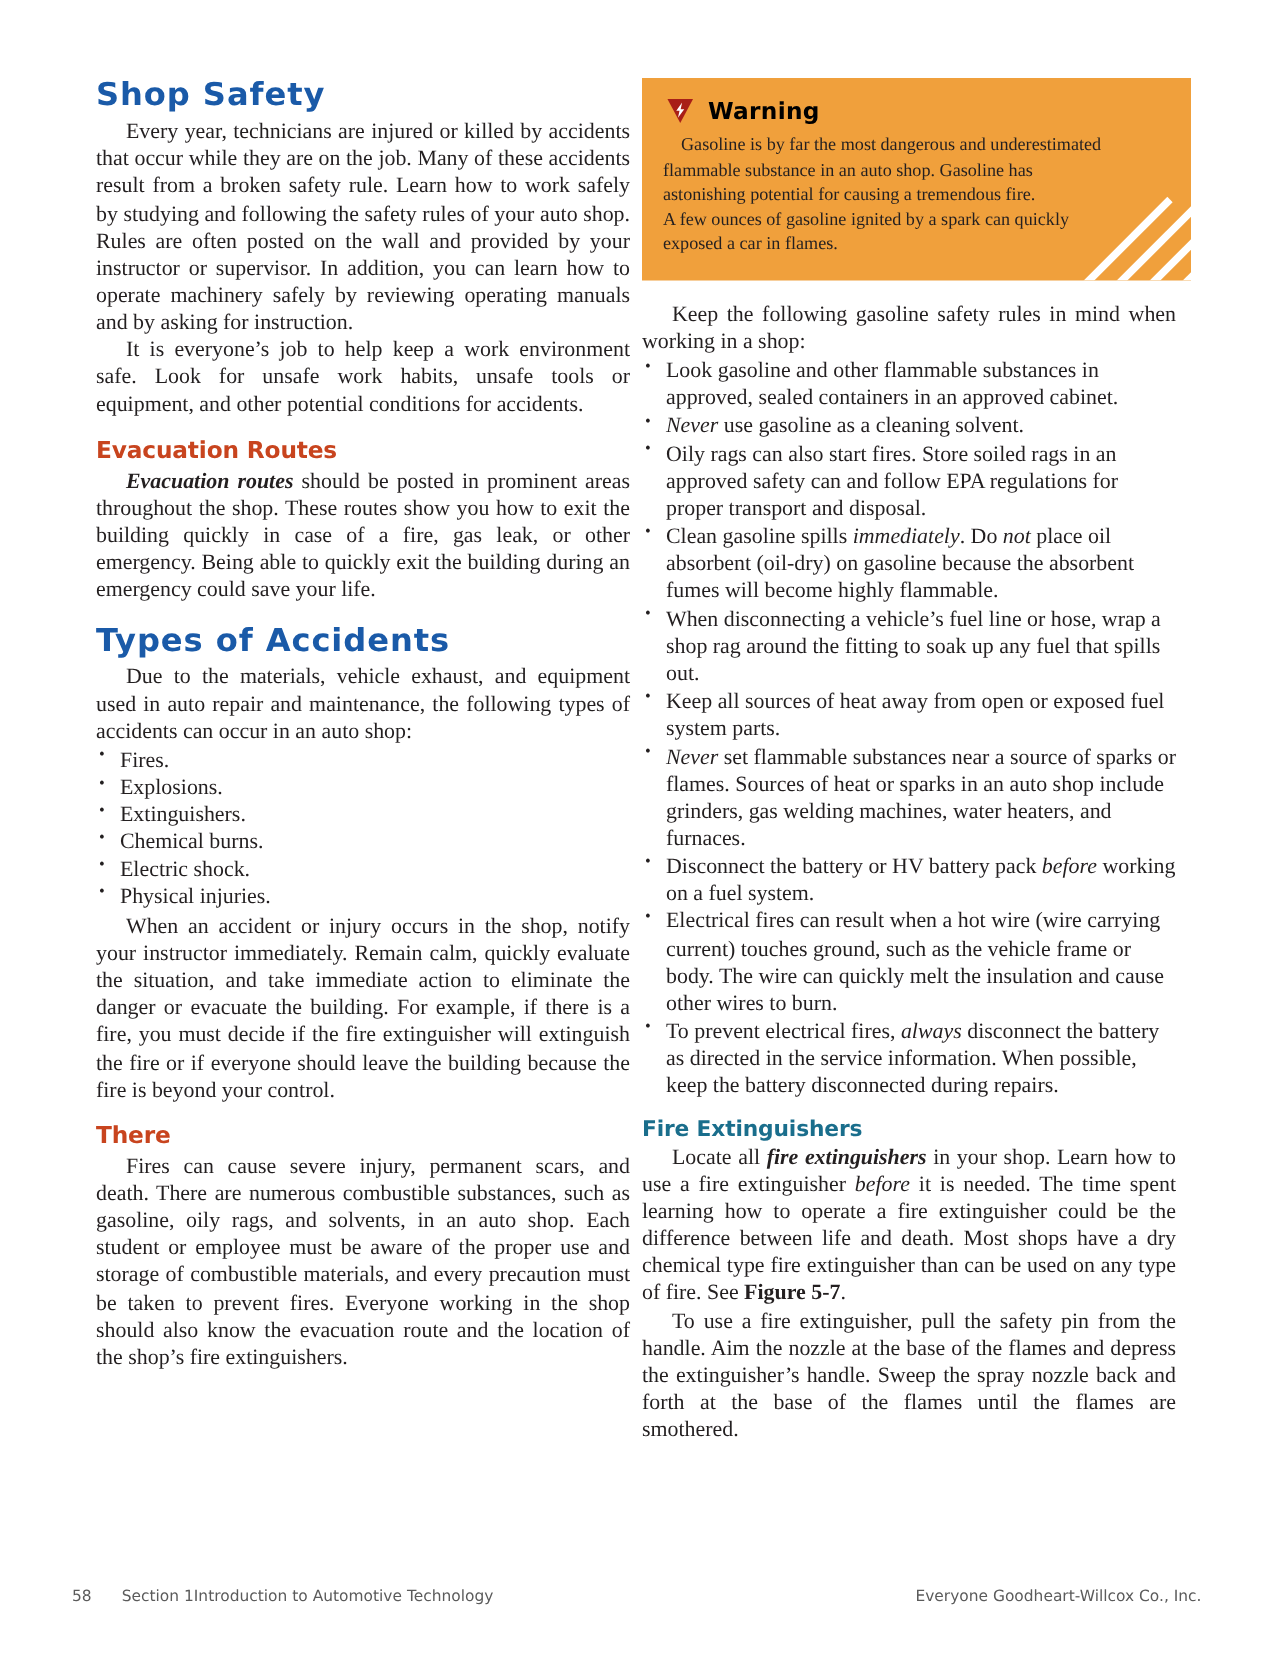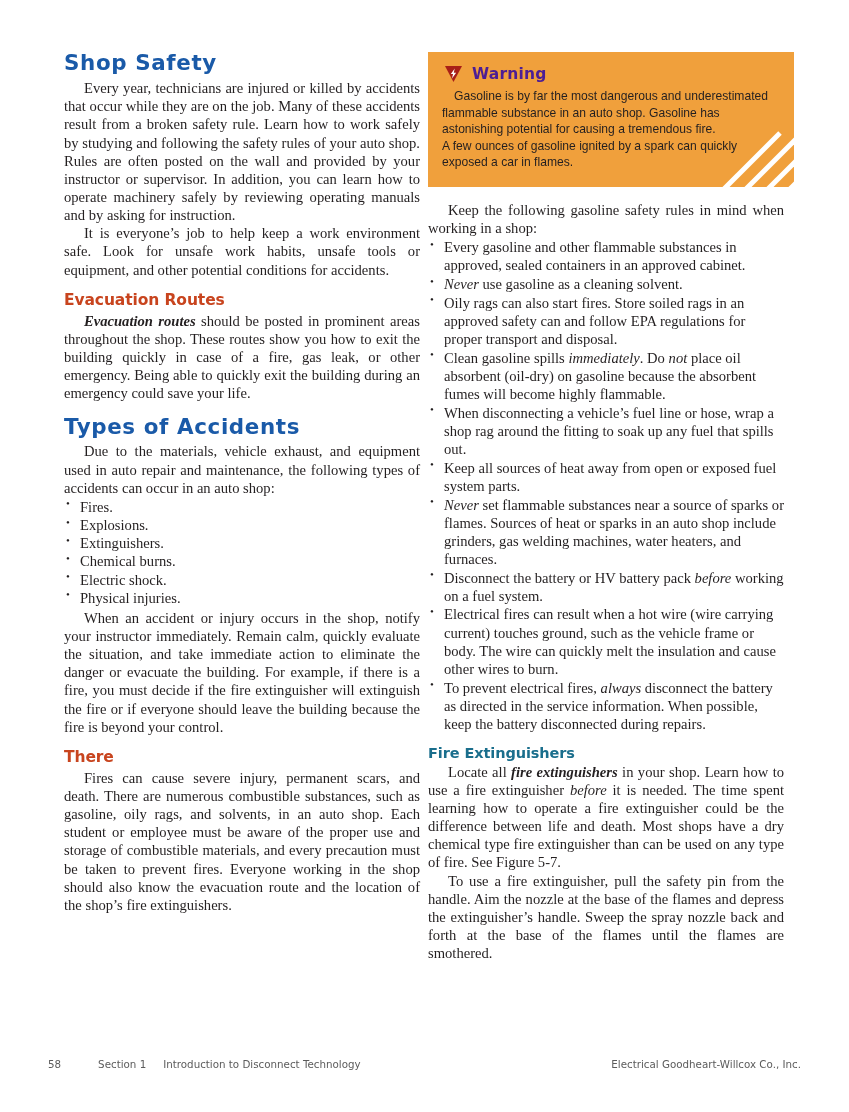--- a/index.html
+++ b/index.html
@@ -99,21 +99,21 @@
     left: 2px;
     top: -0.5px;
     font-size: 11px;
     line-height: inherit;
     color: #231f20;
   }
   ul.bullets.tight li { margin-bottom: 0; }
 
   em.it { font-style: italic; }
   strong.bi { font-weight: bold; font-style: italic; }
-  strong.b  { font-weight: normal; }
+  strong.b  { font-weight: bold; }
 
   
   .warning-box {
     position: relative;
     background: #f0a03c;
     width: 366px;
     height: 135px;
     box-sizing: border-box;
     padding: 12px 16px 8px 14px;
     overflow: hidden;
@@ -124,26 +124,26 @@
     align-items: center;
     gap: 9px;
     margin: 1px 0 5px 2px;
     position: relative;
     z-index: 2;
   }
   .warn-title {
     font-family: "DejaVu Sans", sans-serif;
     font-size: 15.5px;
     font-weight: bold;
-    color: #4c1d95;
+    color: #000000;
     letter-spacing: 0.2px;
   }
   .warn-icon { width: 19px; height: 18px; display: block; flex: 0 0 auto; }
   .warn-text {
-    font-family: Liberation Sans, sans-serif;
+    font-family: Liberation Serif, serif;
     font-size: 12.1px;
     line-height: 1.365;
     color: #231f20;
     margin: 0;
     position: relative;
     z-index: 2;
     text-indent: 12px;
   }
   .warn-text .ln { display: block; text-indent: 0; }
   .warn-text .ln.first { text-indent: 12px; }
@@ -167,21 +167,21 @@
     font-family: "DejaVu Sans", sans-serif;
     font-size: 10.3px;
     color: #5b5b5b;
     display: flex;
     align-items: center;
     justify-content: space-between;
   }
   .footer-left {
     display: flex;
     align-items: baseline;
-    gap: 17px;
+    gap: 0px;
   }
   .footer-left .pg { margin-right: 20px; }
   .footer-left .sec { }
   .footer-right { text-align: right; }
 </style>
 </head>
 <body>
 
 <div class="page">
 
@@ -246,21 +246,21 @@
           <span class="ln">flammable substance in an auto shop. Gasoline has</span>
           <span class="ln">astonishing potential for causing a tremendous fire.</span>
           <span class="ln">A few ounces of gasoline ignited by a spark can quickly</span>
           <span class="ln">exposed a car in flames.</span>
         </p>
       </div>
 
       <p class="body">Keep the following gasoline safety rules in mind when working in a shop:</p>
 
       <ul class="bullets" id="gasoline-rules-list">
-          <li><span>Every gasoline and other flammable substances in approved, sealed containers in an approved cabinet.</span></li>
+          <li><span>Look gasoline and other flammable substances in approved, sealed containers in an approved cabinet.</span></li>
           <li><em class="it">Never</em><span> use gasoline as a cleaning solvent.</span></li>
           <li><span>Oily rags can also start fires. Store soiled rags in an approved safety can and follow EPA regulations for proper transport and disposal.</span></li>
           <li><span>Clean gasoline spills </span><em class="it">immediately</em><span>. Do </span><em class="it">not</em><span> place oil absorbent (oil-dry) on gasoline because the absorbent fumes will become highly flammable.</span></li>
           <li><span>When disconnecting a vehicle’s fuel line or hose, wrap a shop rag around the fitting to soak up any fuel that spills out.</span></li>
           <li><span>Keep all sources of heat away from open or exposed fuel system parts.</span></li>
           <li><em class="it">Never</em><span> set flammable substances near a source of sparks or flames. Sources of heat or sparks in an auto shop include grinders, gas welding machines, water heaters, and furnaces.</span></li>
           <li><span>Disconnect the battery or HV battery pack </span><em class="it">before</em><span> working on a fuel system.</span></li>
           <li><span>Electrical fires can result when a hot wire (wire carrying current) touches ground, such as the vehicle frame or body. The wire can quickly melt the insulation and cause other wires to burn.</span></li>
           <li><span>To prevent electrical fires, </span><em class="it">always</em><span> disconnect the battery as directed in the service information. When possible, keep the battery disconnected during repairs.</span></li>
         </ul>
@@ -271,18 +271,18 @@
 
       <p class="body">To use a fire extinguisher, pull the safety pin from the handle. Aim the nozzle at the base of the flames and depress the extinguisher’s handle. Sweep the spray nozzle back and forth at the base of the flames until the flames are smothered.</p>
 
     </div>
   </div>
 
   <div class="footer">
     <div class="footer-left">
       <span class="pg">58</span>
       <span class="sec">Section 1</span>
-      <span>Introduction to Disconnect Technology</span>
+      <span>Introduction to Automotive Technology</span>
     </div>
-    <div class="footer-right">Electrical Goodheart-Willcox Co., Inc.</div>
+    <div class="footer-right">Everyone Goodheart-Willcox Co., Inc.</div>
   </div>
 
 </div>
 
 </body></html>

